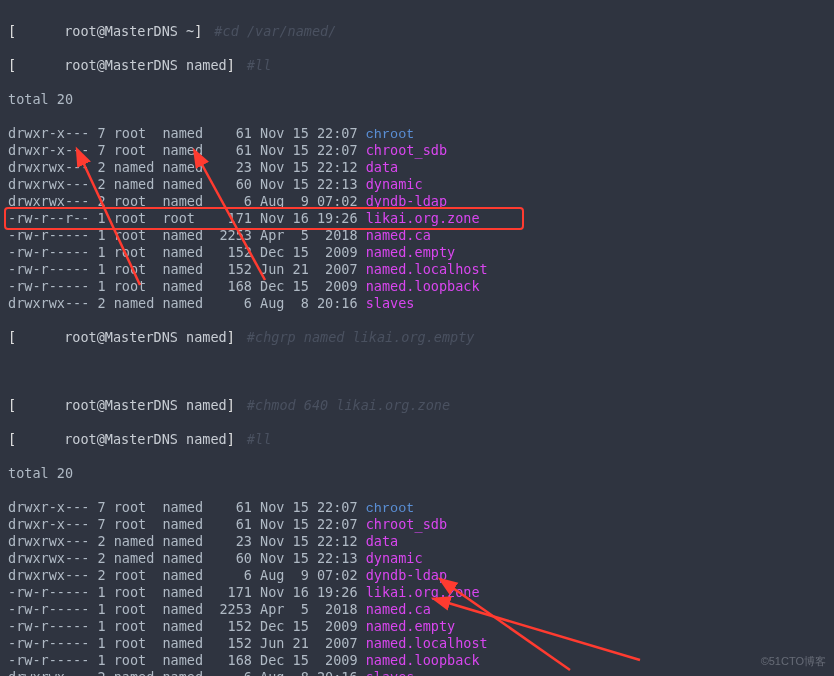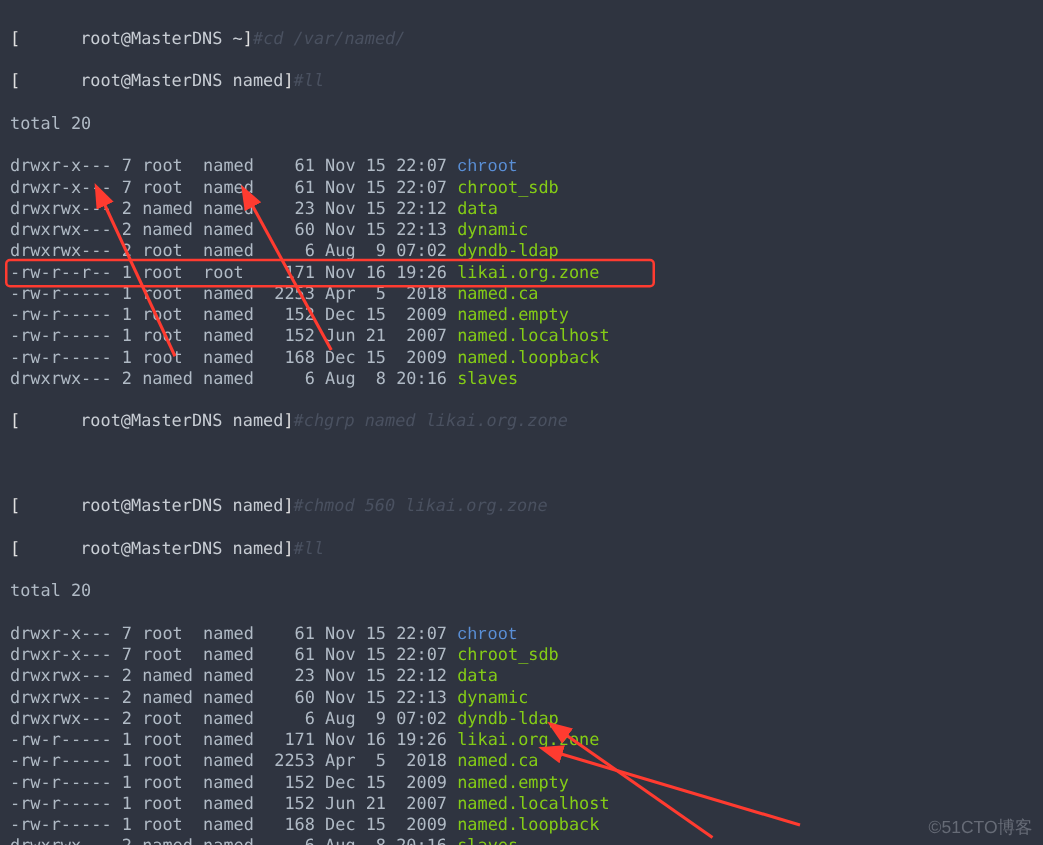--- a/index.html
+++ b/index.html
@@ -16,57 +16,57 @@
     position: relative;
   }
   .terminal {
     padding: 6px 8px 8px 8px;
     white-space: pre;
   }
   .line { height: 17px; }
   .punc { color: #e0e0e0; }
   .user { color: #c8cdd4; margin-left: 48px; }
   .path { color: #c8cdd4; }
-  .cmd  { color: #4a5160; font-style: italic; }
+  .cmd  { color: #4a5160; font-style: italic; margin-left: 12px; }
   .dir  { color: #5a8fd6; font-family: Liberation Mono, monospace; }
-  .plain{ color: #84cc16; }
+  .plain{ color: #d946ef; }
   .dim  { color: #b0bac5; }
   .highlight-box {
     position: absolute;
     border: 2px solid #ff3b30;
     border-radius: 4px;
     pointer-events: none;
     box-sizing: border-box;
   }
   svg.arrow {
     position: absolute;
     pointer-events: none;
     overflow: visible;
   }
   .watermark {
     position: absolute;
     right: 8px;
     bottom: 6px;
     color: #7e838e;
-    font-size: 14px;
+    font-size: 11px;
     opacity: 0.7;
     font-family: sans-serif;
   }
 </style>
 </head>
 <body>
 
 <div class="terminal">
 <div class="line"><span class="punc">[</span><span class="user">root@MasterDNS</span> <span class="path">~</span><span class="punc">]</span><span class="cmd"><span>#</span><span>cd /var/named/</span></span></div>
 <div class="line"><span class="punc">[</span><span class="user">root@MasterDNS</span> <span class="path">named</span><span class="punc">]</span><span class="cmd"><span>#</span><span>ll</span></span></div>
 <div class="line">total 20</div>
 <div id="list1"><div class="line"><span class="dim">drwxr-x---</span> <span class="dim">7</span> <span class="dim">root </span> <span class="dim">named</span> <span class="dim">   61</span> <span class="dim">Nov 15 22:07</span> <span class="dir">chroot</span></div><div class="line"><span class="dim">drwxr-x---</span> <span class="dim">7</span> <span class="dim">root </span> <span class="dim">named</span> <span class="dim">   61</span> <span class="dim">Nov 15 22:07</span> <span class="plain">chroot_sdb</span></div><div class="line"><span class="dim">drwxrwx---</span> <span class="dim">2</span> <span class="dim">named</span> <span class="dim">named</span> <span class="dim">   23</span> <span class="dim">Nov 15 22:12</span> <span class="plain">data</span></div><div class="line"><span class="dim">drwxrwx---</span> <span class="dim">2</span> <span class="dim">named</span> <span class="dim">named</span> <span class="dim">   60</span> <span class="dim">Nov 15 22:13</span> <span class="plain">dynamic</span></div><div class="line"><span class="dim">drwxrwx---</span> <span class="dim">2</span> <span class="dim">root </span> <span class="dim">named</span> <span class="dim">    6</span> <span class="dim">Aug  9 07:02</span> <span class="plain">dyndb-ldap</span></div><div class="line"><span class="dim">-rw-r--r--</span> <span class="dim">1</span> <span class="dim">root </span> <span class="dim">root </span> <span class="dim">  171</span> <span class="dim">Nov 16 19:26</span> <span class="plain">likai.org.zone</span></div><div class="line"><span class="dim">-rw-r-----</span> <span class="dim">1</span> <span class="dim">root </span> <span class="dim">named</span> <span class="dim"> 2253</span> <span class="dim">Apr  5  2018</span> <span class="plain">named.ca</span></div><div class="line"><span class="dim">-rw-r-----</span> <span class="dim">1</span> <span class="dim">root </span> <span class="dim">named</span> <span class="dim">  152</span> <span class="dim">Dec 15  2009</span> <span class="plain">named.empty</span></div><div class="line"><span class="dim">-rw-r-----</span> <span class="dim">1</span> <span class="dim">root </span> <span class="dim">named</span> <span class="dim">  152</span> <span class="dim">Jun 21  2007</span> <span class="plain">named.localhost</span></div><div class="line"><span class="dim">-rw-r-----</span> <span class="dim">1</span> <span class="dim">root </span> <span class="dim">named</span> <span class="dim">  168</span> <span class="dim">Dec 15  2009</span> <span class="plain">named.loopback</span></div><div class="line"><span class="dim">drwxrwx---</span> <span class="dim">2</span> <span class="dim">named</span> <span class="dim">named</span> <span class="dim">    6</span> <span class="dim">Aug  8 20:16</span> <span class="plain">slaves</span></div></div>
-<div class="line"><span class="punc">[</span><span class="user">root@MasterDNS</span> <span class="path">named</span><span class="punc">]</span><span class="cmd"><span>#</span><span>chgrp named likai.org.zone</span></span></div>
+<div class="line"><span class="punc">[</span><span class="user">root@MasterDNS</span> <span class="path">named</span><span class="punc">]</span><span class="cmd"><span>#</span><span>chgrp named likai.org.empty</span></span></div>
 <div class="line"> </div>
-<div class="line"><span class="punc">[</span><span class="user">root@MasterDNS</span> <span class="path">named</span><span class="punc">]</span><span class="cmd"><span>#</span><span>chmod 560 likai.org.zone</span></span></div>
+<div class="line"><span class="punc">[</span><span class="user">root@MasterDNS</span> <span class="path">named</span><span class="punc">]</span><span class="cmd"><span>#</span><span>chmod 640 likai.org.zone</span></span></div>
 <div class="line"><span class="punc">[</span><span class="user">root@MasterDNS</span> <span class="path">named</span><span class="punc">]</span><span class="cmd"><span>#</span><span>ll</span></span></div>
 <div class="line">total 20</div>
 <div id="list2"><div class="line"><span class="dim">drwxr-x---</span> <span class="dim">7</span> <span class="dim">root </span> <span class="dim">named</span> <span class="dim">   61</span> <span class="dim">Nov 15 22:07</span> <span class="dir">chroot</span></div><div class="line"><span class="dim">drwxr-x---</span> <span class="dim">7</span> <span class="dim">root </span> <span class="dim">named</span> <span class="dim">   61</span> <span class="dim">Nov 15 22:07</span> <span class="plain">chroot_sdb</span></div><div class="line"><span class="dim">drwxrwx---</span> <span class="dim">2</span> <span class="dim">named</span> <span class="dim">named</span> <span class="dim">   23</span> <span class="dim">Nov 15 22:12</span> <span class="plain">data</span></div><div class="line"><span class="dim">drwxrwx---</span> <span class="dim">2</span> <span class="dim">named</span> <span class="dim">named</span> <span class="dim">   60</span> <span class="dim">Nov 15 22:13</span> <span class="plain">dynamic</span></div><div class="line"><span class="dim">drwxrwx---</span> <span class="dim">2</span> <span class="dim">root </span> <span class="dim">named</span> <span class="dim">    6</span> <span class="dim">Aug  9 07:02</span> <span class="plain">dyndb-ldap</span></div><div class="line"><span class="dim">-rw-r-----</span> <span class="dim">1</span> <span class="dim">root </span> <span class="dim">named</span> <span class="dim">  171</span> <span class="dim">Nov 16 19:26</span> <span class="plain">likai.org.zone</span></div><div class="line"><span class="dim">-rw-r-----</span> <span class="dim">1</span> <span class="dim">root </span> <span class="dim">named</span> <span class="dim"> 2253</span> <span class="dim">Apr  5  2018</span> <span class="plain">named.ca</span></div><div class="line"><span class="dim">-rw-r-----</span> <span class="dim">1</span> <span class="dim">root </span> <span class="dim">named</span> <span class="dim">  152</span> <span class="dim">Dec 15  2009</span> <span class="plain">named.empty</span></div><div class="line"><span class="dim">-rw-r-----</span> <span class="dim">1</span> <span class="dim">root </span> <span class="dim">named</span> <span class="dim">  152</span> <span class="dim">Jun 21  2007</span> <span class="plain">named.localhost</span></div><div class="line"><span class="dim">-rw-r-----</span> <span class="dim">1</span> <span class="dim">root </span> <span class="dim">named</span> <span class="dim">  168</span> <span class="dim">Dec 15  2009</span> <span class="plain">named.loopback</span></div><div class="line"><span class="dim">drwxrwx---</span> <span class="dim">2</span> <span class="dim">named</span> <span class="dim">named</span> <span class="dim">    6</span> <span class="dim">Aug  8 20:16</span> <span class="plain">slaves</span></div></div>
 </div>
 
 <div id="hlbox" class="highlight-box" style="left: 4px; top: 207px; width: 520px; height: 23px;"></div>
 
 <svg class="arrow" style="left:0;top:0" width="834" height="676">
   <defs>
     <marker id="ah" markerWidth="10" markerHeight="10" refX="2" refY="3" orient="auto" markerUnits="strokeWidth">

